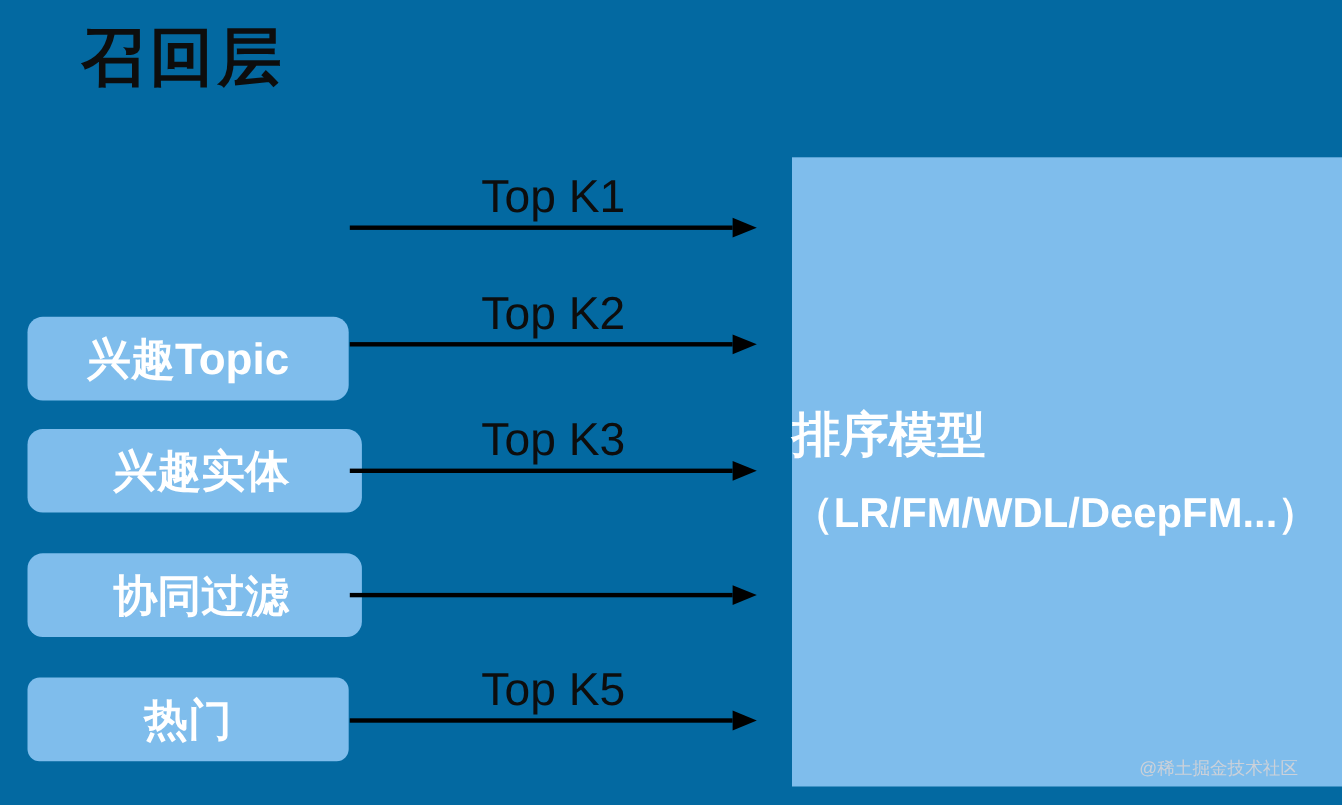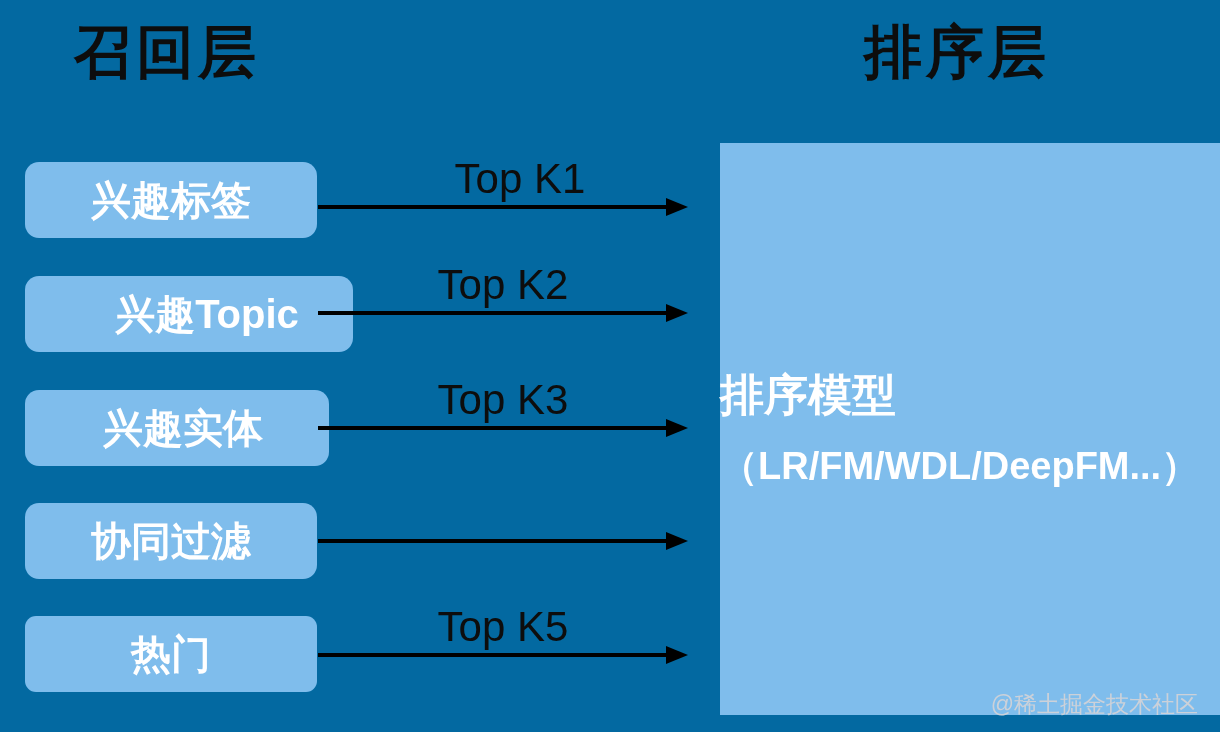--- a/index.html
+++ b/index.html
@@ -39,23 +39,23 @@
     align-items: center;
     justify-content: center;
   }
   .recall-box .box-label {
     color: #ffffff;
     font-weight: bold;
     font-size: 40px;
     white-space: nowrap;
   }
   .rb1 { top: 162px; }
-  .rb2 { top: 276px; padding-left: 36px; }
+  .rb2 { top: 288px; }
   .rb3 { top: 390px; padding-left: 12px; }
-  .rb4 { top: 503px; }
+  .rb4 { top: 503px; padding-left: 12px; }
   .rb5 { top: 616px; border-radius: 11px; }
 
   .arrow {
     position: absolute;
     left: 318px;
     width: 348px;
     height: 4px;
     background: #000000;
   }
   .arrow .arrow-head {
@@ -77,21 +77,21 @@
   .arrow-label {
     position: absolute;
     left: 318px;
     width: 370px;
     text-align: center;
     font-size: 42px;
     line-height: 46px;
     color: #0d0d0d;
     white-space: nowrap;
   }
-  .al1 { top: 156px; margin-left: 17px; }
+  .al1 { top: 156px; }
   .al2 { top: 262px; }
   .al3 { top: 377px; }
   .al4 { top: 490px; }
   .al5 { top: 604px; }
 
   .ranking-box {
     position: absolute;
     left: 720px;
     top: 143px;
     width: 505px;
@@ -110,38 +110,34 @@
     white-space: nowrap;
   }
   .ranking-box .rb-subtitle {
     color: #ffffff;
     font-weight: bold;
     font-size: 38px;
     white-space: nowrap;
   }
   .watermark {
     position: absolute;
-    right: 22px;
+    right: 40px;
     top: 689px;
-    font-size: 23px;
+    font-size: 16px;
     color: #ccd1d9;
     white-space: nowrap;
   }
 </style>
 </head>
 <body>
 
 <div class="canvas">
 
   <h1 class="layer-title title-recall">召回层</h1>
-  <h1 class="layer-title title-ranking">排序层</h1>
 
-  <div class="recall-box rb1">
-    <span class="box-label">兴趣标签</span>
-  </div>
   <div class="recall-box rb2">
     <span class="box-label">兴趣Topic</span>
   </div>
   <div class="recall-box rb3">
     <span class="box-label">兴趣实体</span>
   </div>
   <div class="recall-box rb4">
     <span class="box-label">协同过滤</span>
   </div>
   <div class="recall-box rb5">

